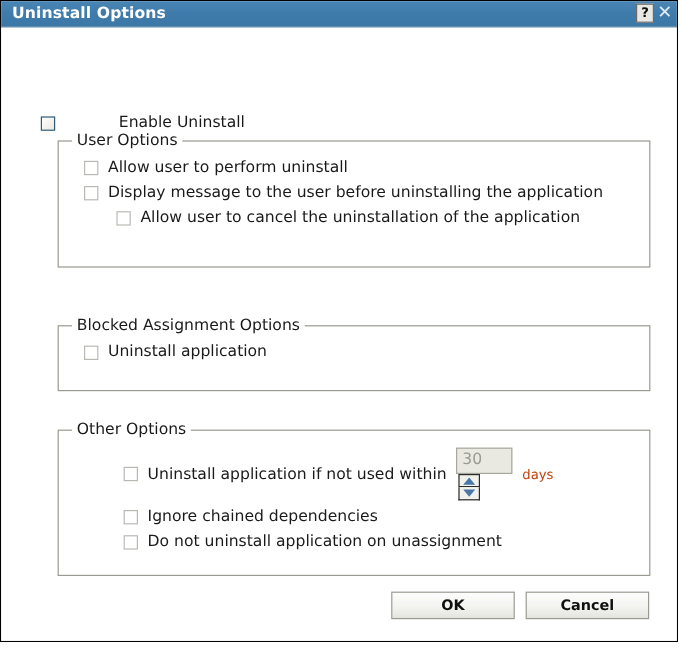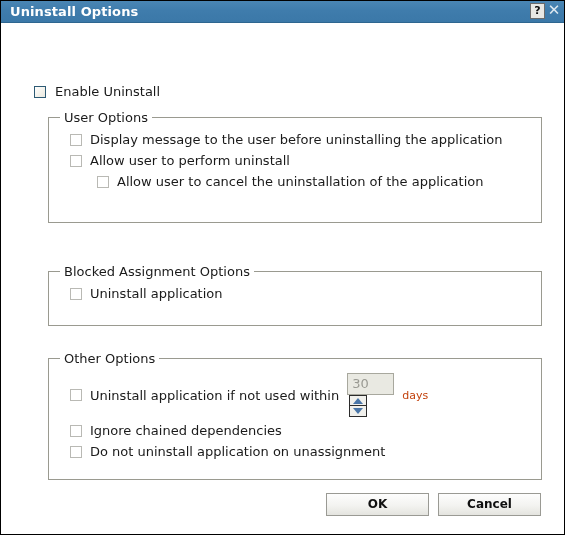--- a/index.html
+++ b/index.html
@@ -107,21 +107,22 @@
     font-size: 13px;
     color: #1a1a1a;
     margin-left: 8px;
     white-space: nowrap;
   }
 
   
   .enable-row {
     position: absolute;
     left: 33px;
-    top: 61px;
+    top: 72px;
+    gap: 44px;
   }
   .enable-row .lbl { margin-left: 9px; }
 
   
   .group {
     position: absolute;
     border: 1px solid #9a9a90;
     box-sizing: border-box;
     left: 47px;
     width: 494px;
@@ -138,21 +139,21 @@
   }
   .group-body {
     padding-top: 14px;
     padding-left: 21px;
   }
   .group-body .row { margin-bottom: 6px; }
   .group-body .row.indent { margin-left: 27px; }
 
   #group-user { top: 94px; height: 106px; }
   #group-blocked { top: 248px; height: 55px; }
-  #group-other { top: 335px; height: 122px; }
+  #group-other { top: 335px; height: 122px; padding-left: 33px; }
 
   
   .spin-wrap {
     display: inline-flex;
     align-items: stretch;
     margin-left: 8px;
     margin-right: 8px;
     flex-direction: column;
   }
   .spin-field {
@@ -242,25 +243,25 @@
     <div class="row enable-row">
       <span class="cb enabled"></span>
       <span class="lbl">Enable Uninstall</span>
     </div>
 
     <div class="group" id="group-user">
       <span class="legend">User Options</span>
       <div class="group-body">
         <div class="row">
           <span class="cb disabled"></span>
+          <span class="lbl">Allow user to perform uninstall</span>
+        </div>
+        <div class="row">
+          <span class="cb disabled"></span>
           <span class="lbl">Display message to the user before uninstalling the application</span>
-        </div>
-        <div class="row">
-          <span class="cb disabled"></span>
-          <span class="lbl">Allow user to perform uninstall</span>
         </div>
         <div class="row indent">
           <span class="cb disabled"></span>
           <span class="lbl">Allow user to cancel the uninstallation of the application</span>
         </div>
       </div>
     </div>
 
     <div class="group" id="group-blocked">
       <span class="legend">Blocked Assignment Options</span>

